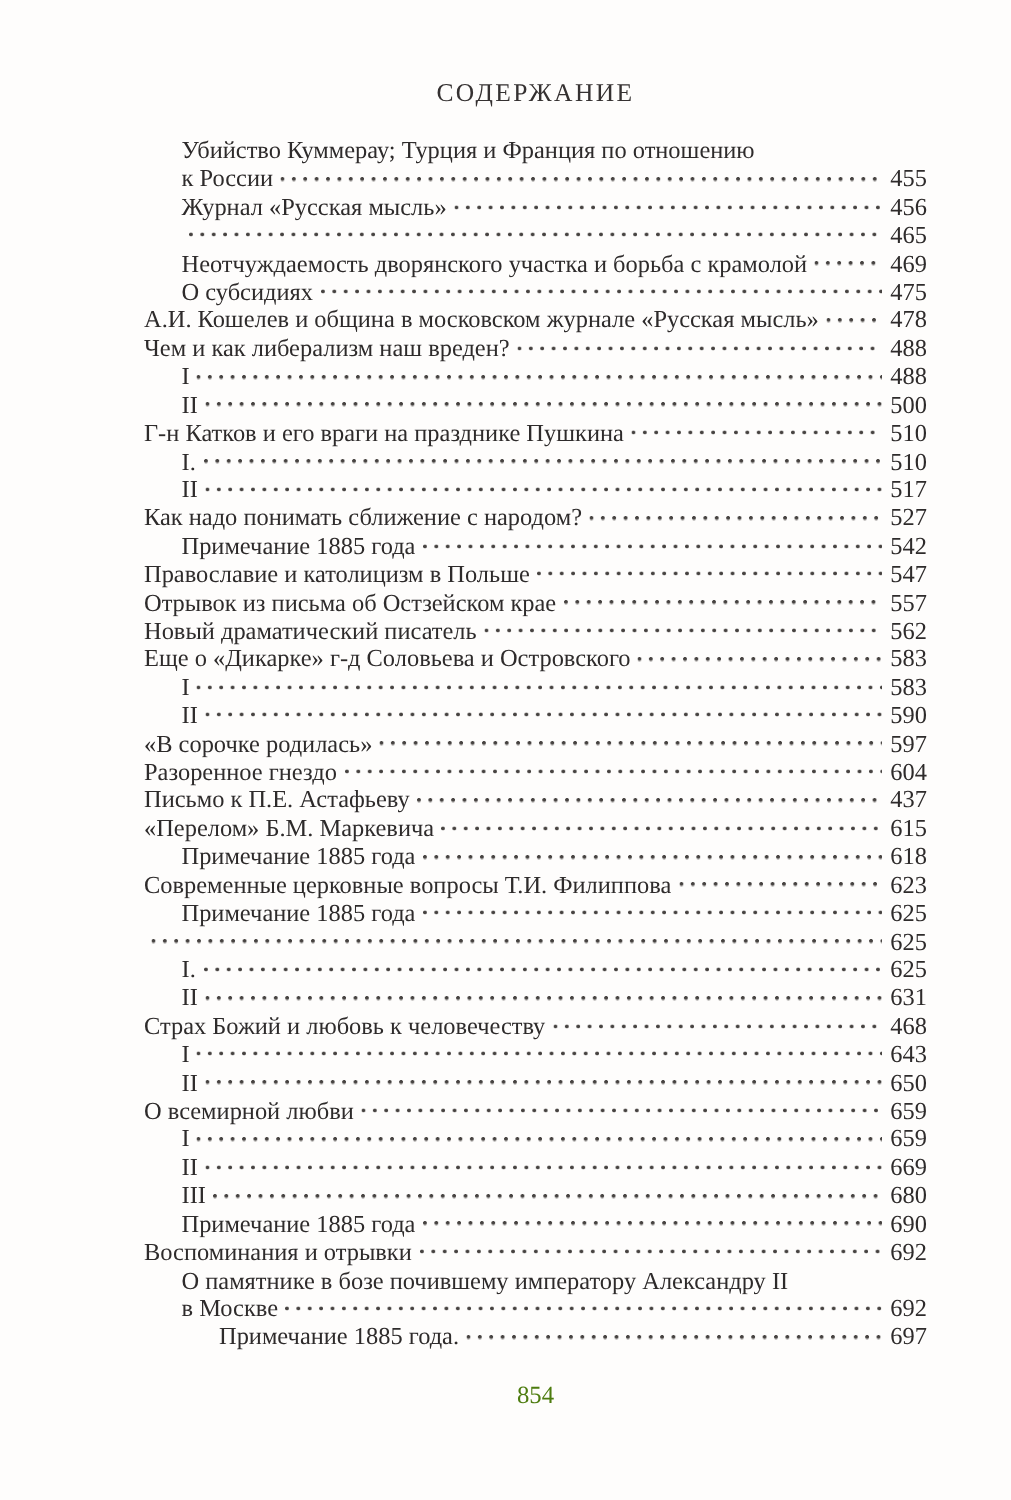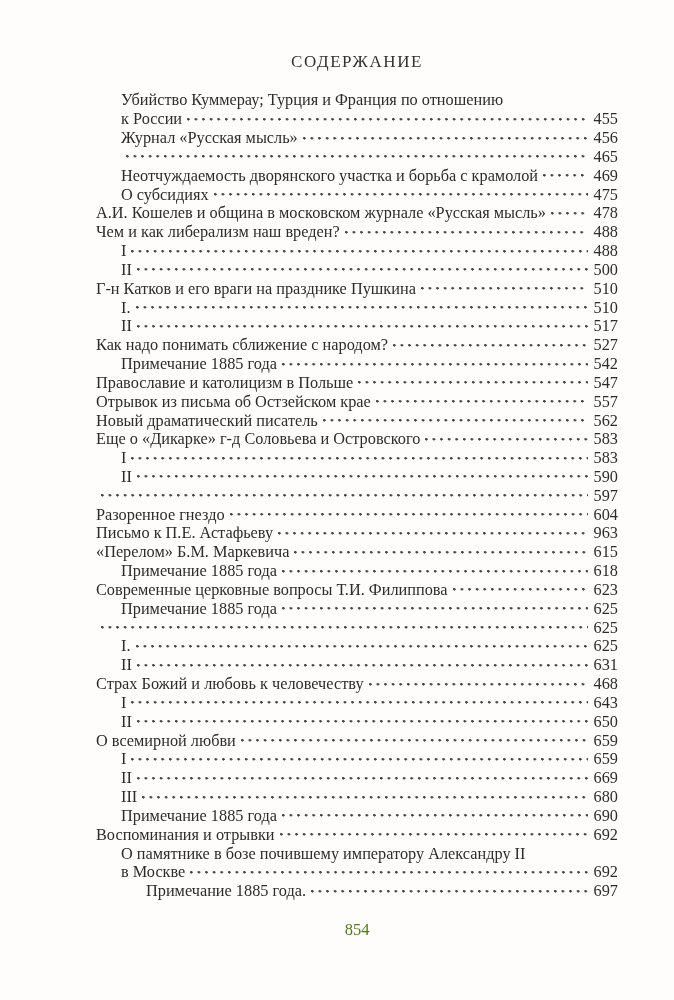--- a/index.html
+++ b/index.html
@@ -137,32 +137,33 @@
         <span class="toc-text">I</span>
         <span class="toc-leader"></span>
         <span class="toc-page">583</span>
       </div>
       <div class="toc-line indent-1">
         <span class="toc-text">II</span>
         <span class="toc-leader"></span>
         <span class="toc-page">590</span>
       </div>
       <div class="toc-line indent-0">
+        <span class="toc-text">«В сорочке родилась»</span>
         <span class="toc-leader"></span>
         <span class="toc-page">597</span>
       </div>
       <div class="toc-line indent-0">
         <span class="toc-text">Разоренное гнездо</span>
         <span class="toc-leader"></span>
         <span class="toc-page">604</span>
       </div>
       <div class="toc-line indent-0">
         <span class="toc-text">Письмо к П.Е. Астафьеву</span>
         <span class="toc-leader"></span>
-        <span class="toc-page">963</span>
+        <span class="toc-page">437</span>
       </div>
       <div class="toc-line indent-0">
         <span class="toc-text">«Перелом» Б.М. Маркевича</span>
         <span class="toc-leader"></span>
         <span class="toc-page">615</span>
       </div>
       <div class="toc-line indent-1">
         <span class="toc-text">Примечание 1885 года</span>
         <span class="toc-leader"></span>
         <span class="toc-page">618</span>

